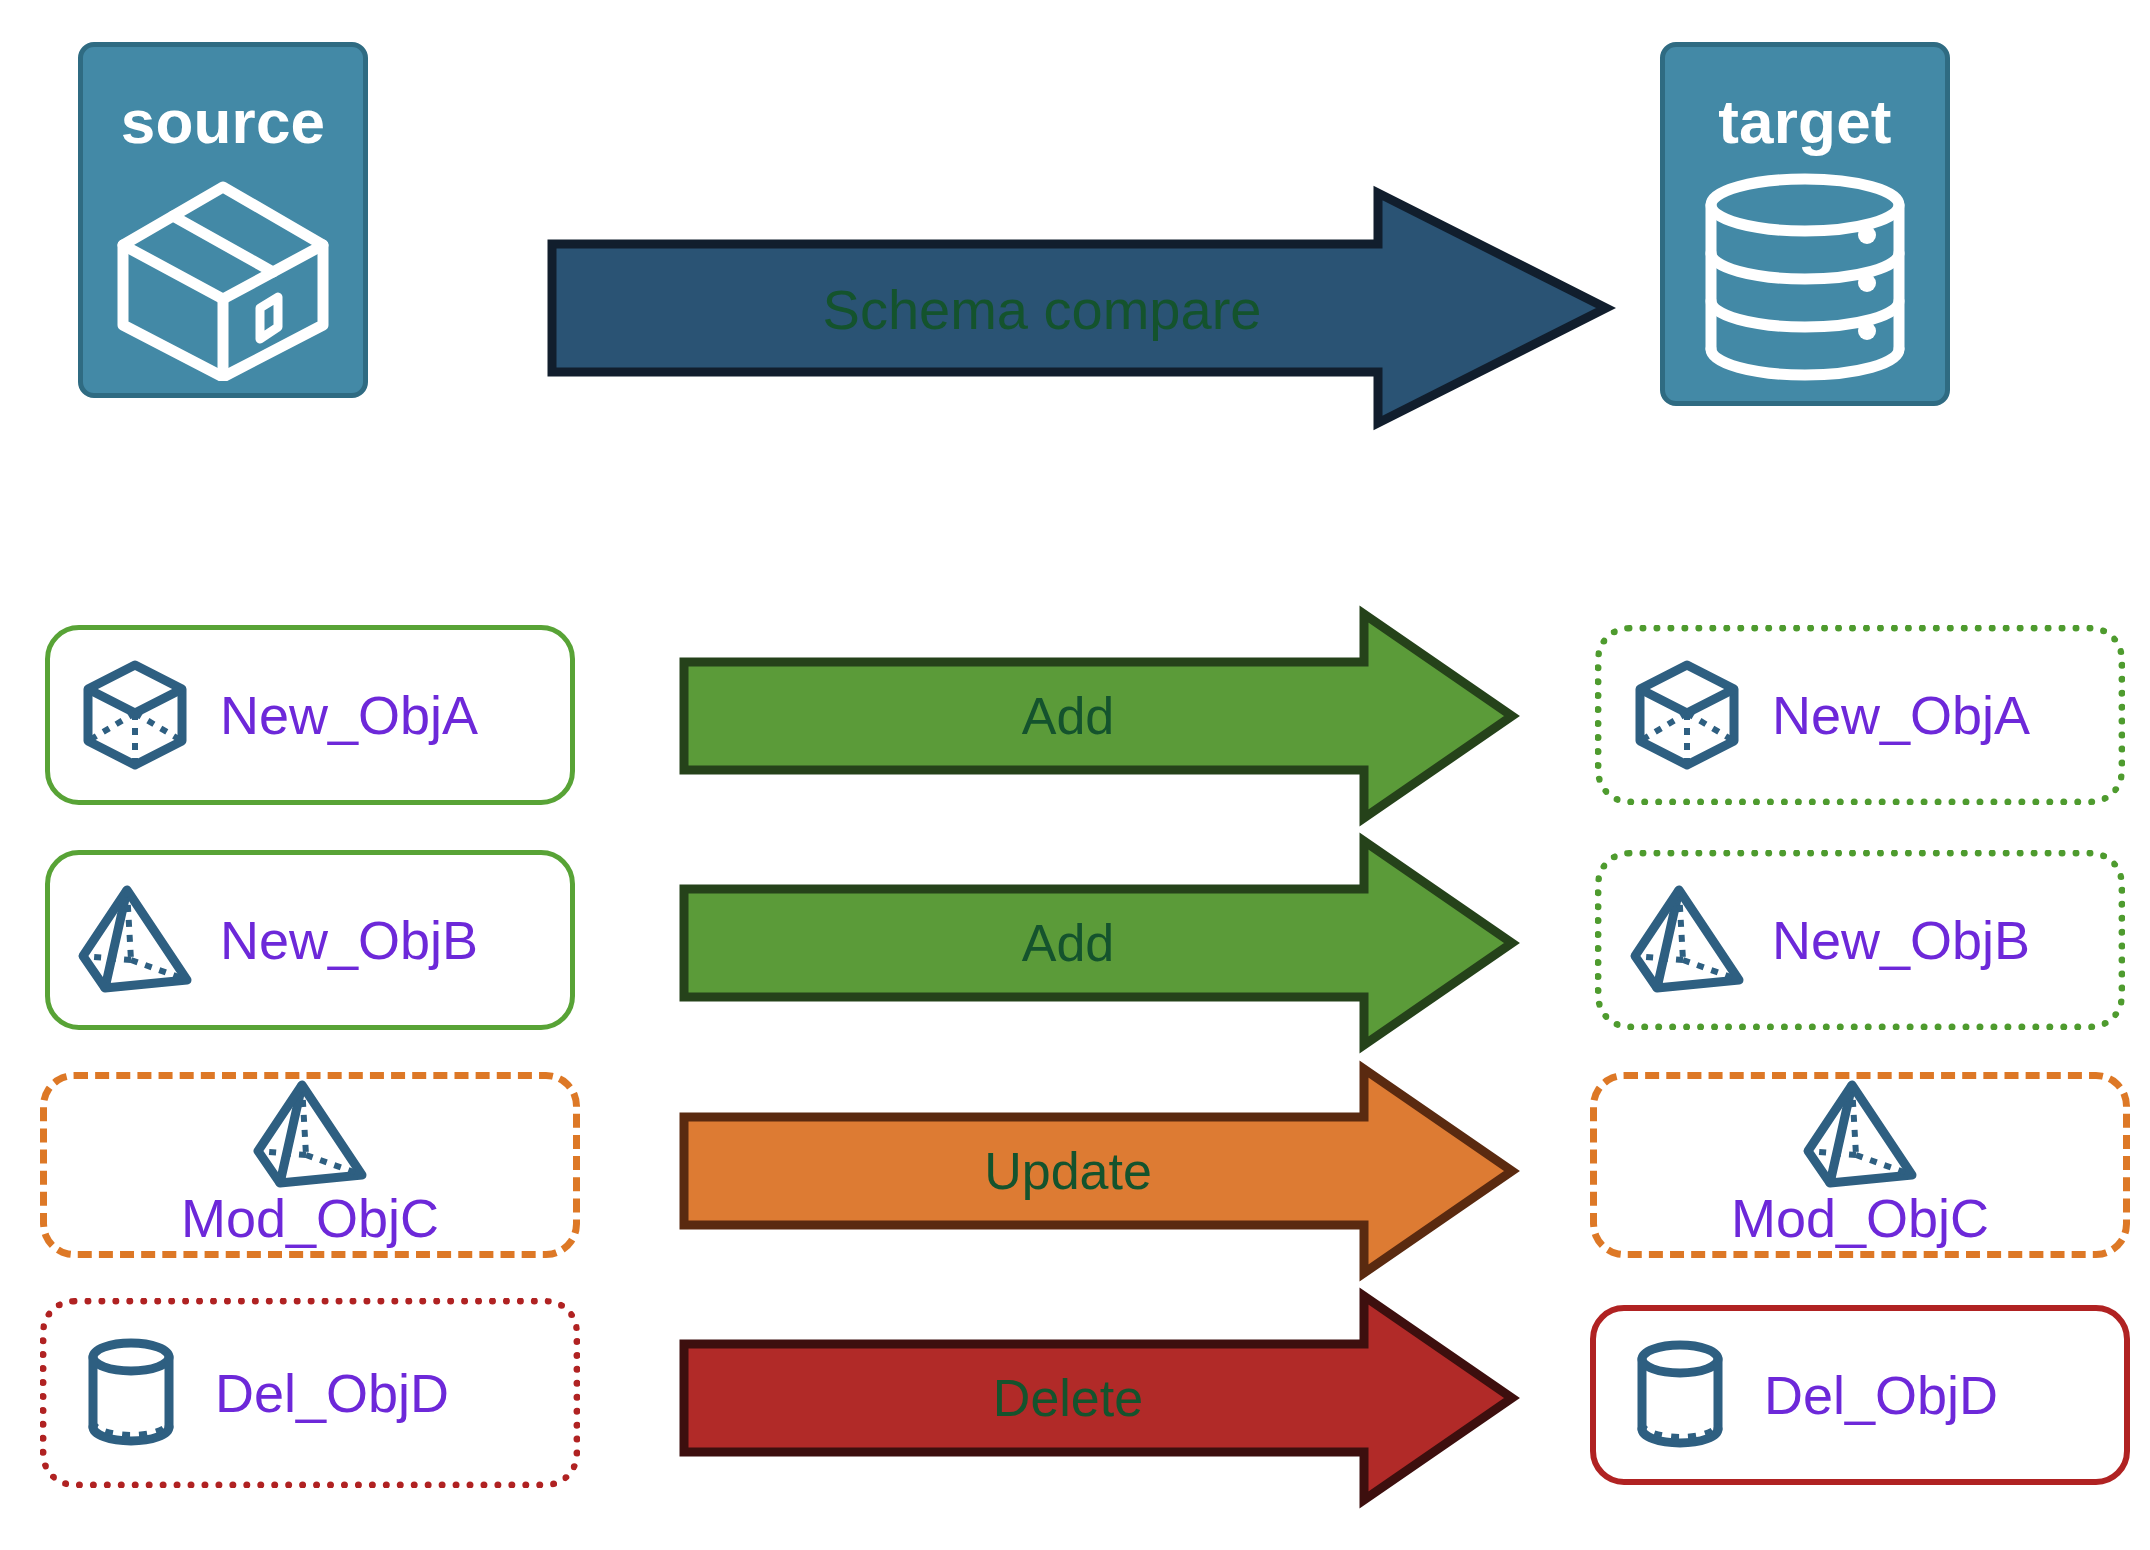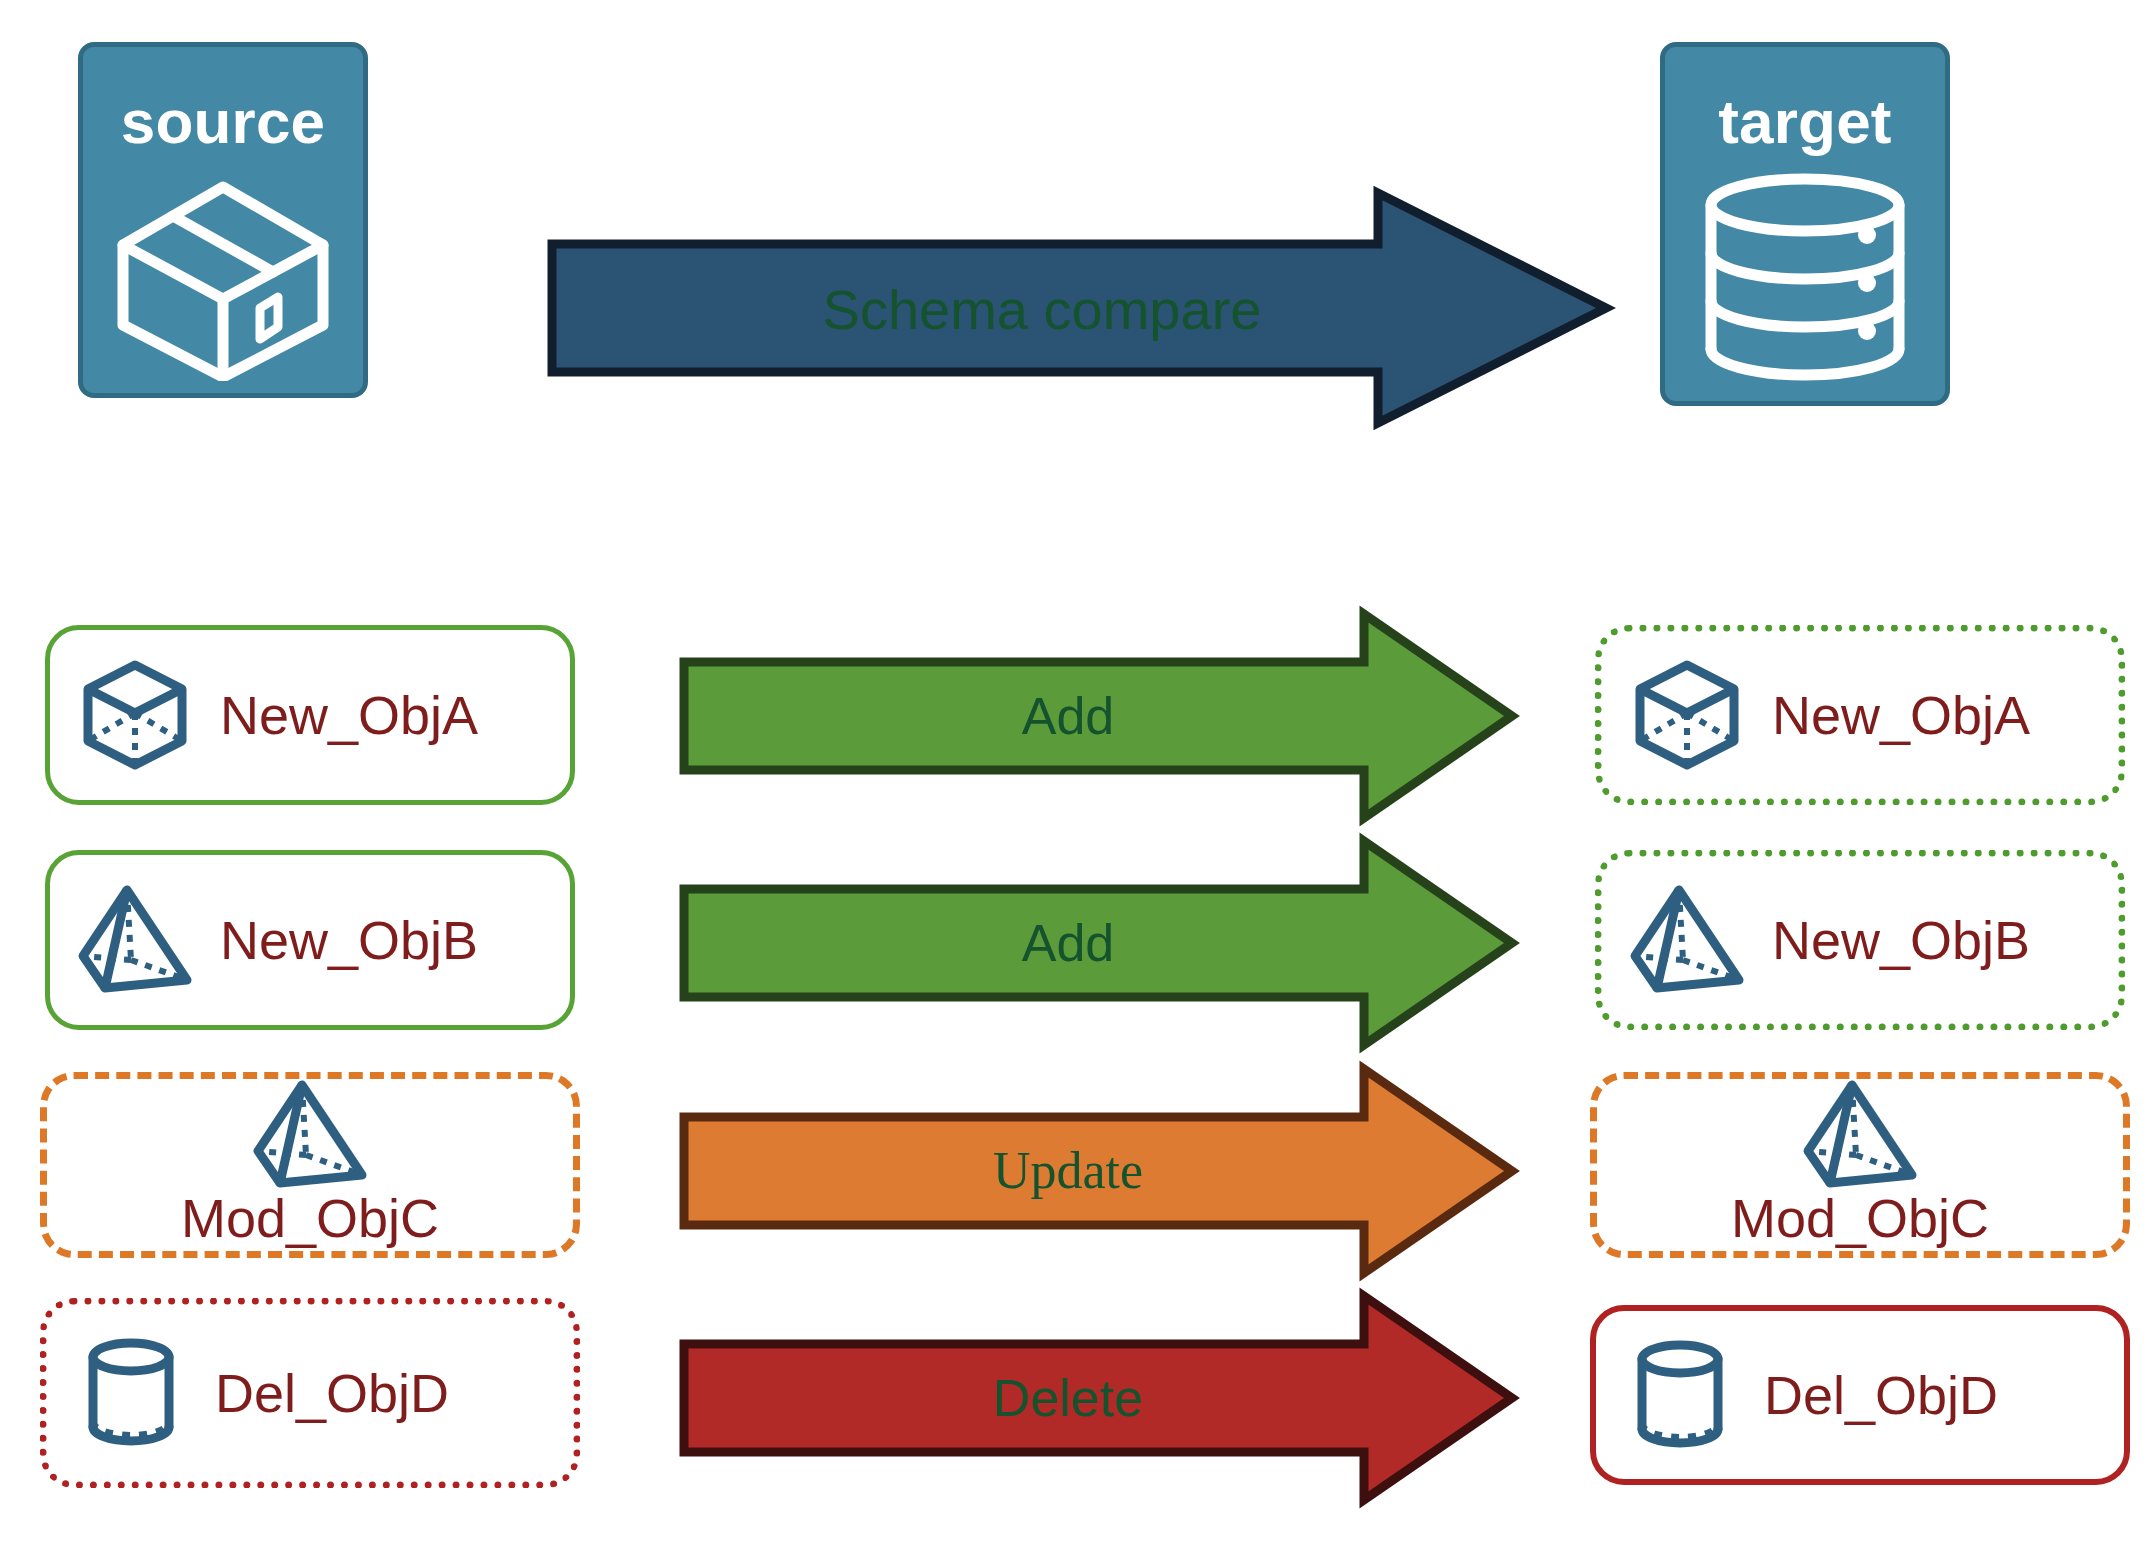--- a/index.html
+++ b/index.html
@@ -11,21 +11,21 @@
   .endpoint{position:absolute;border-radius:16px;box-sizing:border-box;
             display:flex;flex-direction:column;align-items:center;}
   .endpoint-title{font-weight:bold;font-size:62px;color:#ffffff;
                   letter-spacing:0.2px;margin-top:44px;line-height:1;}
   .endpoint-icon{margin-top:18px;}
 
   
   .pill{position:absolute;box-sizing:border-box;border-radius:34px;
         background:#ffffff;display:flex;align-items:center;}
   .pill-icon{flex:0 0 auto;display:flex;align-items:center;justify-content:center;}
-  .pill-label{font-size:54px;color:#7f1d1d;white-space:nowrap;line-height:1;}
+  .pill-label{font-size:54px;color:#6d28d9;white-space:nowrap;line-height:1;}
 
   .b-solid-green {border:5px solid #58A336;}
   .b-dotted-green{border:7px dotted #4E9B2E;}
   .b-dashed-orange{border:7px dashed #DD7826;flex-direction:column;}
   .b-dotted-red {border:7px dotted #B02222;}
   .b-solid-red {border:6px solid #B02222;}
 
   
   .arrow-svg{position:absolute;overflow:visible;}
   .arrow-label{position:absolute;color:#14532d;font-size:52px;
@@ -170,21 +170,21 @@
           <path d="M56 76 L112 96"></path>
         </g>
       </svg>
     </div>
     <div class="pill-label">Mod_ObjC</div>
   </div>
 
   <svg class="arrow-svg" style="left:680px;top:1063px;" width="840" height="215" viewBox="0 0 840 215">
     <path d="M4 54 L684 54 L684 6 L832 108 L684 210 L684 162 L4 162 Z" fill="#DD7B33" stroke="#5A2A10" stroke-width="9" stroke-linejoin="miter"></path>
   </svg>
-  <div class="arrow-label" style="left:1068px;top:1171px;font-family:Liberation Serif, serif;">Update</div>
+  <div class="arrow-label" style="left:1068px;top:1171px;">Update</div>
 
   <div class="pill b-dashed-orange" style="left:1590px;top:1072px;width:540px;height:186px;">
     <div class="pill-icon" style="width:165px;">
       <svg width="120" height="112" viewBox="0 0 120 112">
         <g fill="none" stroke="#2E5F81" stroke-width="9" stroke-linejoin="round">
           <path d="M52 6 L112 96 L30 104 Z"></path>
           <path d="M52 6 L8 72 L30 104"></path>
         </g>
         <g fill="none" stroke="#2E5F81" stroke-width="6" stroke-dasharray="7 8">
           <path d="M52 6 L56 76"></path>

